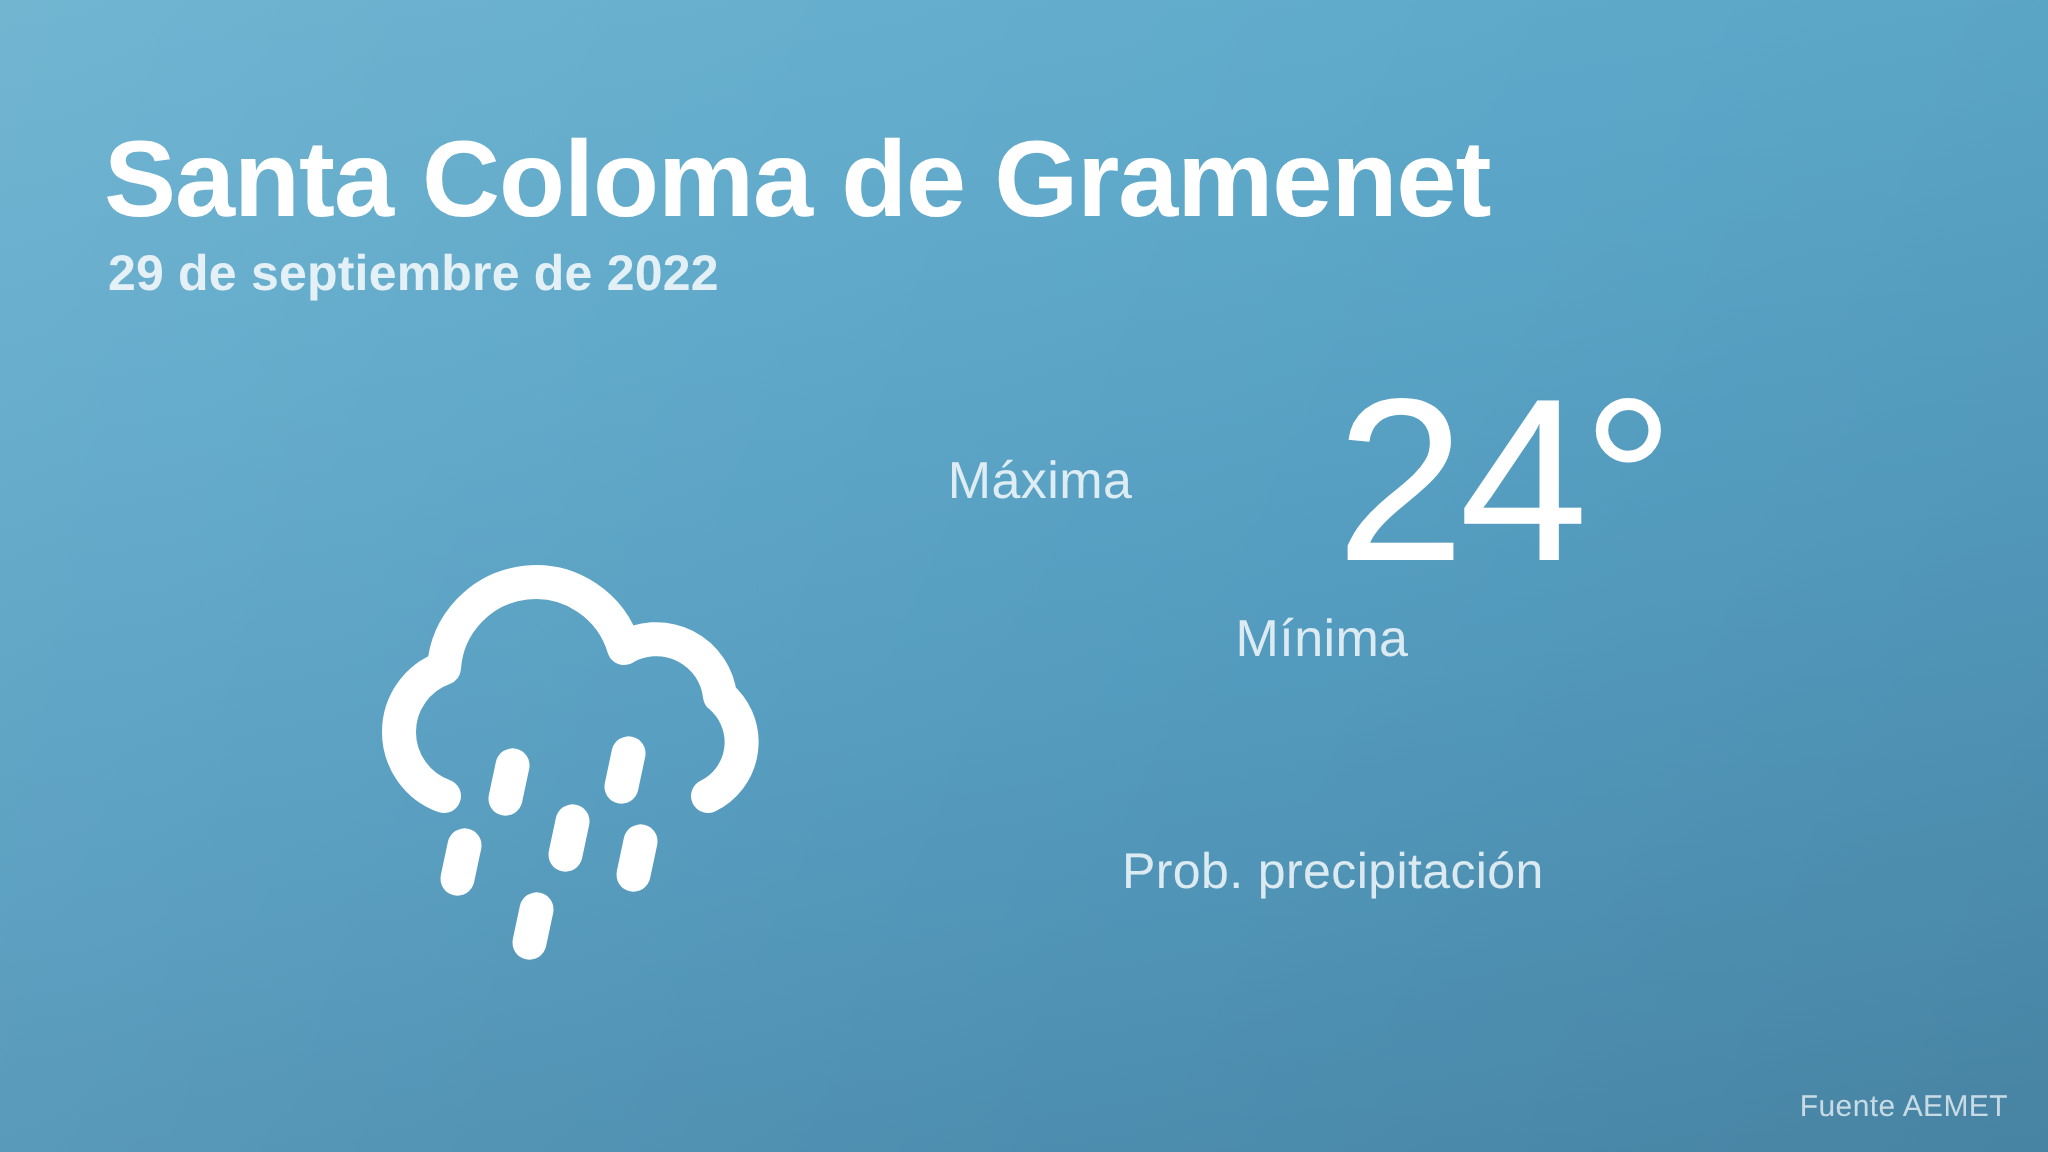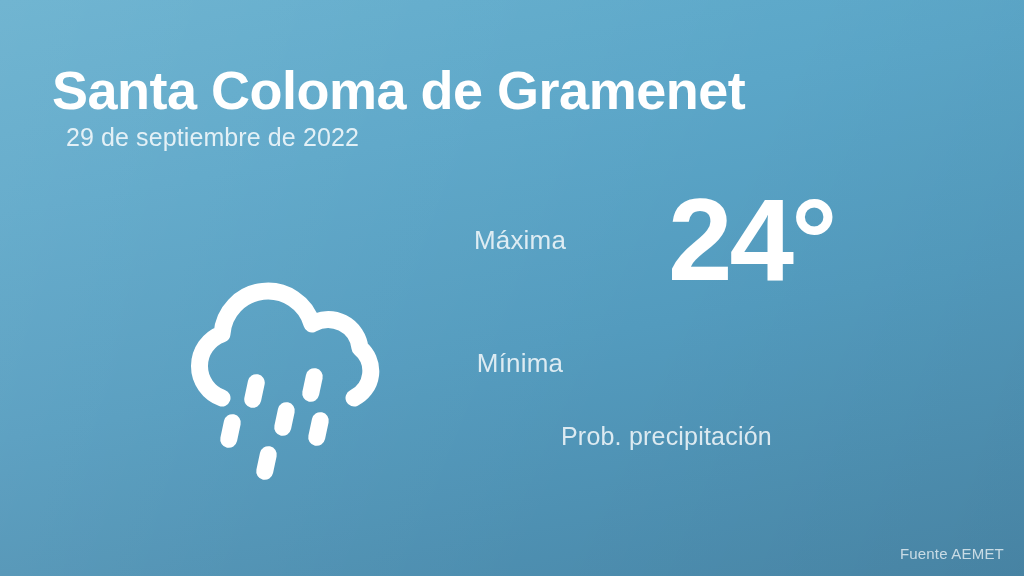--- a/index.html
+++ b/index.html
@@ -39,23 +39,23 @@
     margin: 0;
     font-size: 54px;
     font-weight: bold;
     line-height: 1.04;
     color: #ffffff;
     letter-spacing: -0.5px;
     white-space: nowrap;
   }
 
   .subtitle {
-    margin: 6px 0 0 14px;
+    margin: 6px 0 0 2px;
     font-size: 25px;
-    font-weight: normal;
+    font-weight: bold;
     line-height: 1.1;
     color: rgba(255,255,255,0.82);
     letter-spacing: 0.1px;
     white-space: nowrap;
   }
 
   
   .icon-wrap {
     position: absolute;
     left: 178px;
@@ -86,29 +86,29 @@
     box-sizing: border-box;
     color: rgba(255,255,255,0.80);
     font-size: 26px;
     font-weight: normal;
     letter-spacing: 0.2px;
     white-space: nowrap;
   }
 
   .row .value {
     color: #ffffff;
-    font-weight: bold;
+    font-weight: normal;
     line-height: 1;
     white-space: nowrap;
   }
 
   .row-max { height: 128px; }
   .row-max .value { font-size: 116px; letter-spacing: -3px; }
 
-  .row-min { height: 118px; }
+  .row-min { height: 118px; flex-direction: column; }
   .row-min .value { font-size: 64px; letter-spacing: -1px; }
 
   .row-prec { height: 96px; flex-direction: column; }
   .row-prec .label { font-size: 25px; }
   .row-prec .value { font-size: 54px; letter-spacing: -1px; }
 
   
   .source {
     position: absolute;
     right: 20px;

